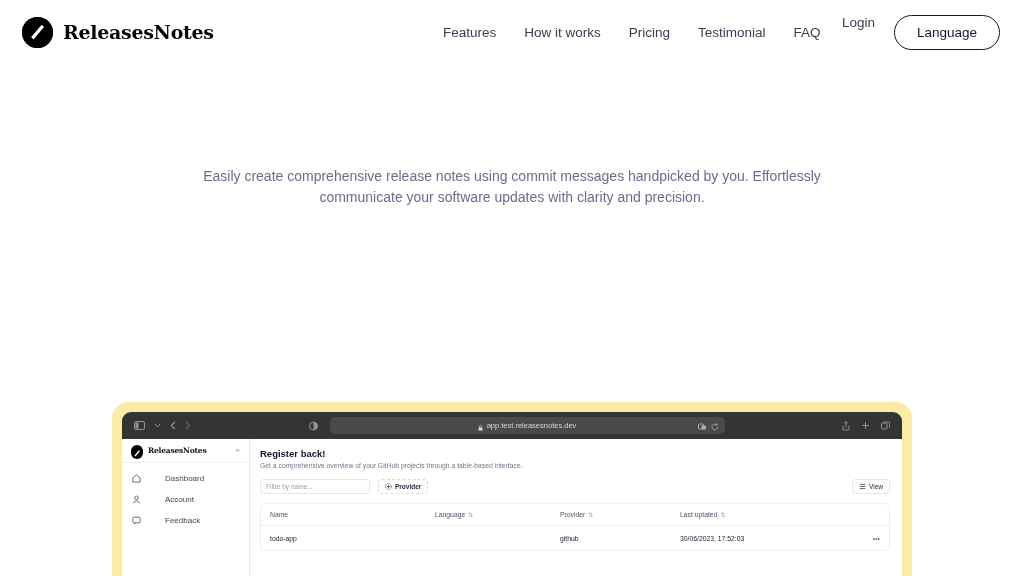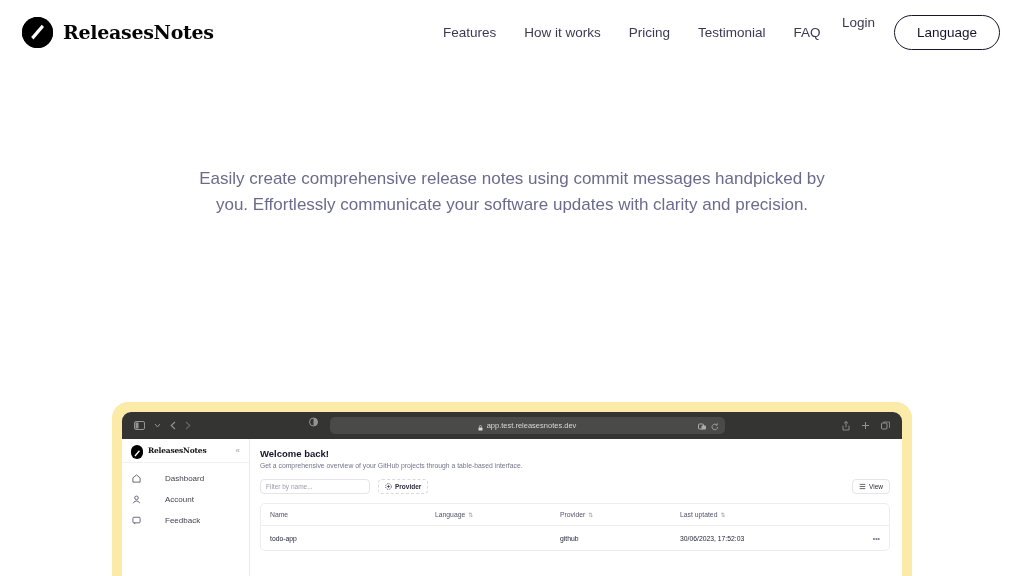--- a/index.html
+++ b/index.html
@@ -52,21 +52,21 @@
   
   .hero { text-align: center; padding-top: 72px; }
   .hero h1 {
     font-size: 50px; line-height: 1.0; font-weight: 700;
     color: #17142b; letter-spacing: -1.2px;
     max-width: 660px; margin: 0 auto;
   }
   .hero p {
     margin: 30px auto 16px;
     max-width: 640px;
-    font-size: 17px; line-height: 1.5;
+    font-size: 14px; line-height: 1.5;
     color: #6b6b8d;
   }
 
   
   .mock-wrap {
     position: absolute; left: 112px; top: 402px;
     width: 800px; height: 200px;
     background: #fbeaa8;
     border-radius: 16px 16px 0 0;
     padding: 10px 10px 0 10px;
@@ -77,21 +77,21 @@
     border-radius: 9px 9px 0 0;
     overflow: hidden;
   }
   .browser-bar {
     height: 27px; background: #343433;
     display: flex; align-items: center;
     padding: 0 12px; gap: 8px;
   }
   .bb-left { display: flex; align-items: center; gap: 9px; }
   .bb-icon { opacity: .62; display: flex; align-items: center; cursor: pointer; }
-  .bb-mid { flex: 1; display: flex; align-items: flex-start; justify-content: center; gap: 12px; }
+  .bb-mid { flex: 1; display: flex; align-items: center; justify-content: center; gap: 12px; }
   .url-pill {
     width: 395px; height: 17px; background: #4a4a48;
     border-radius: 5px; display: flex; align-items: center;
     justify-content: center; gap: 4px; position: relative; cursor: text;
   }
   .url-text { font-size: 7.5px; color: #d8d8d6; }
   .url-extra {
     position: absolute; right: 6px; display: flex; align-items: center; gap: 4px;
     opacity: .7;
   }
@@ -313,21 +313,21 @@
                   <rect x="1" y="1.4" width="8" height="6.2" rx="1" fill="none" stroke="#4a4a5e" stroke-width="0.9"></rect>
                   <path d="M3 9 L3.2 7.6" fill="none" stroke="#4a4a5e" stroke-width="0.9"></path>
                 </svg>
             </span>
             <span>Feedback</span>
           </div>
         </div>
       </div>
 
       <div class="app-main">
-        <div class="welcome-title">Welcome back!</div>
+        <div class="welcome-title">Register back!</div>
         <div class="welcome-sub">Get a comprehensive overview of your GitHub projects through a table-based interface.</div>
 
         <div class="toolbar">
           <div class="filter-input">
             <span>Filter by name...</span>
           </div>
           <div class="provider-btn">
             <span>
               <svg width="7" height="7" viewBox="0 0 8 8">
                   <circle cx="4" cy="4" r="3.3" fill="none" stroke="#2a2a3c" stroke-width="0.8" stroke-dasharray="1.6 1.1"></circle>

